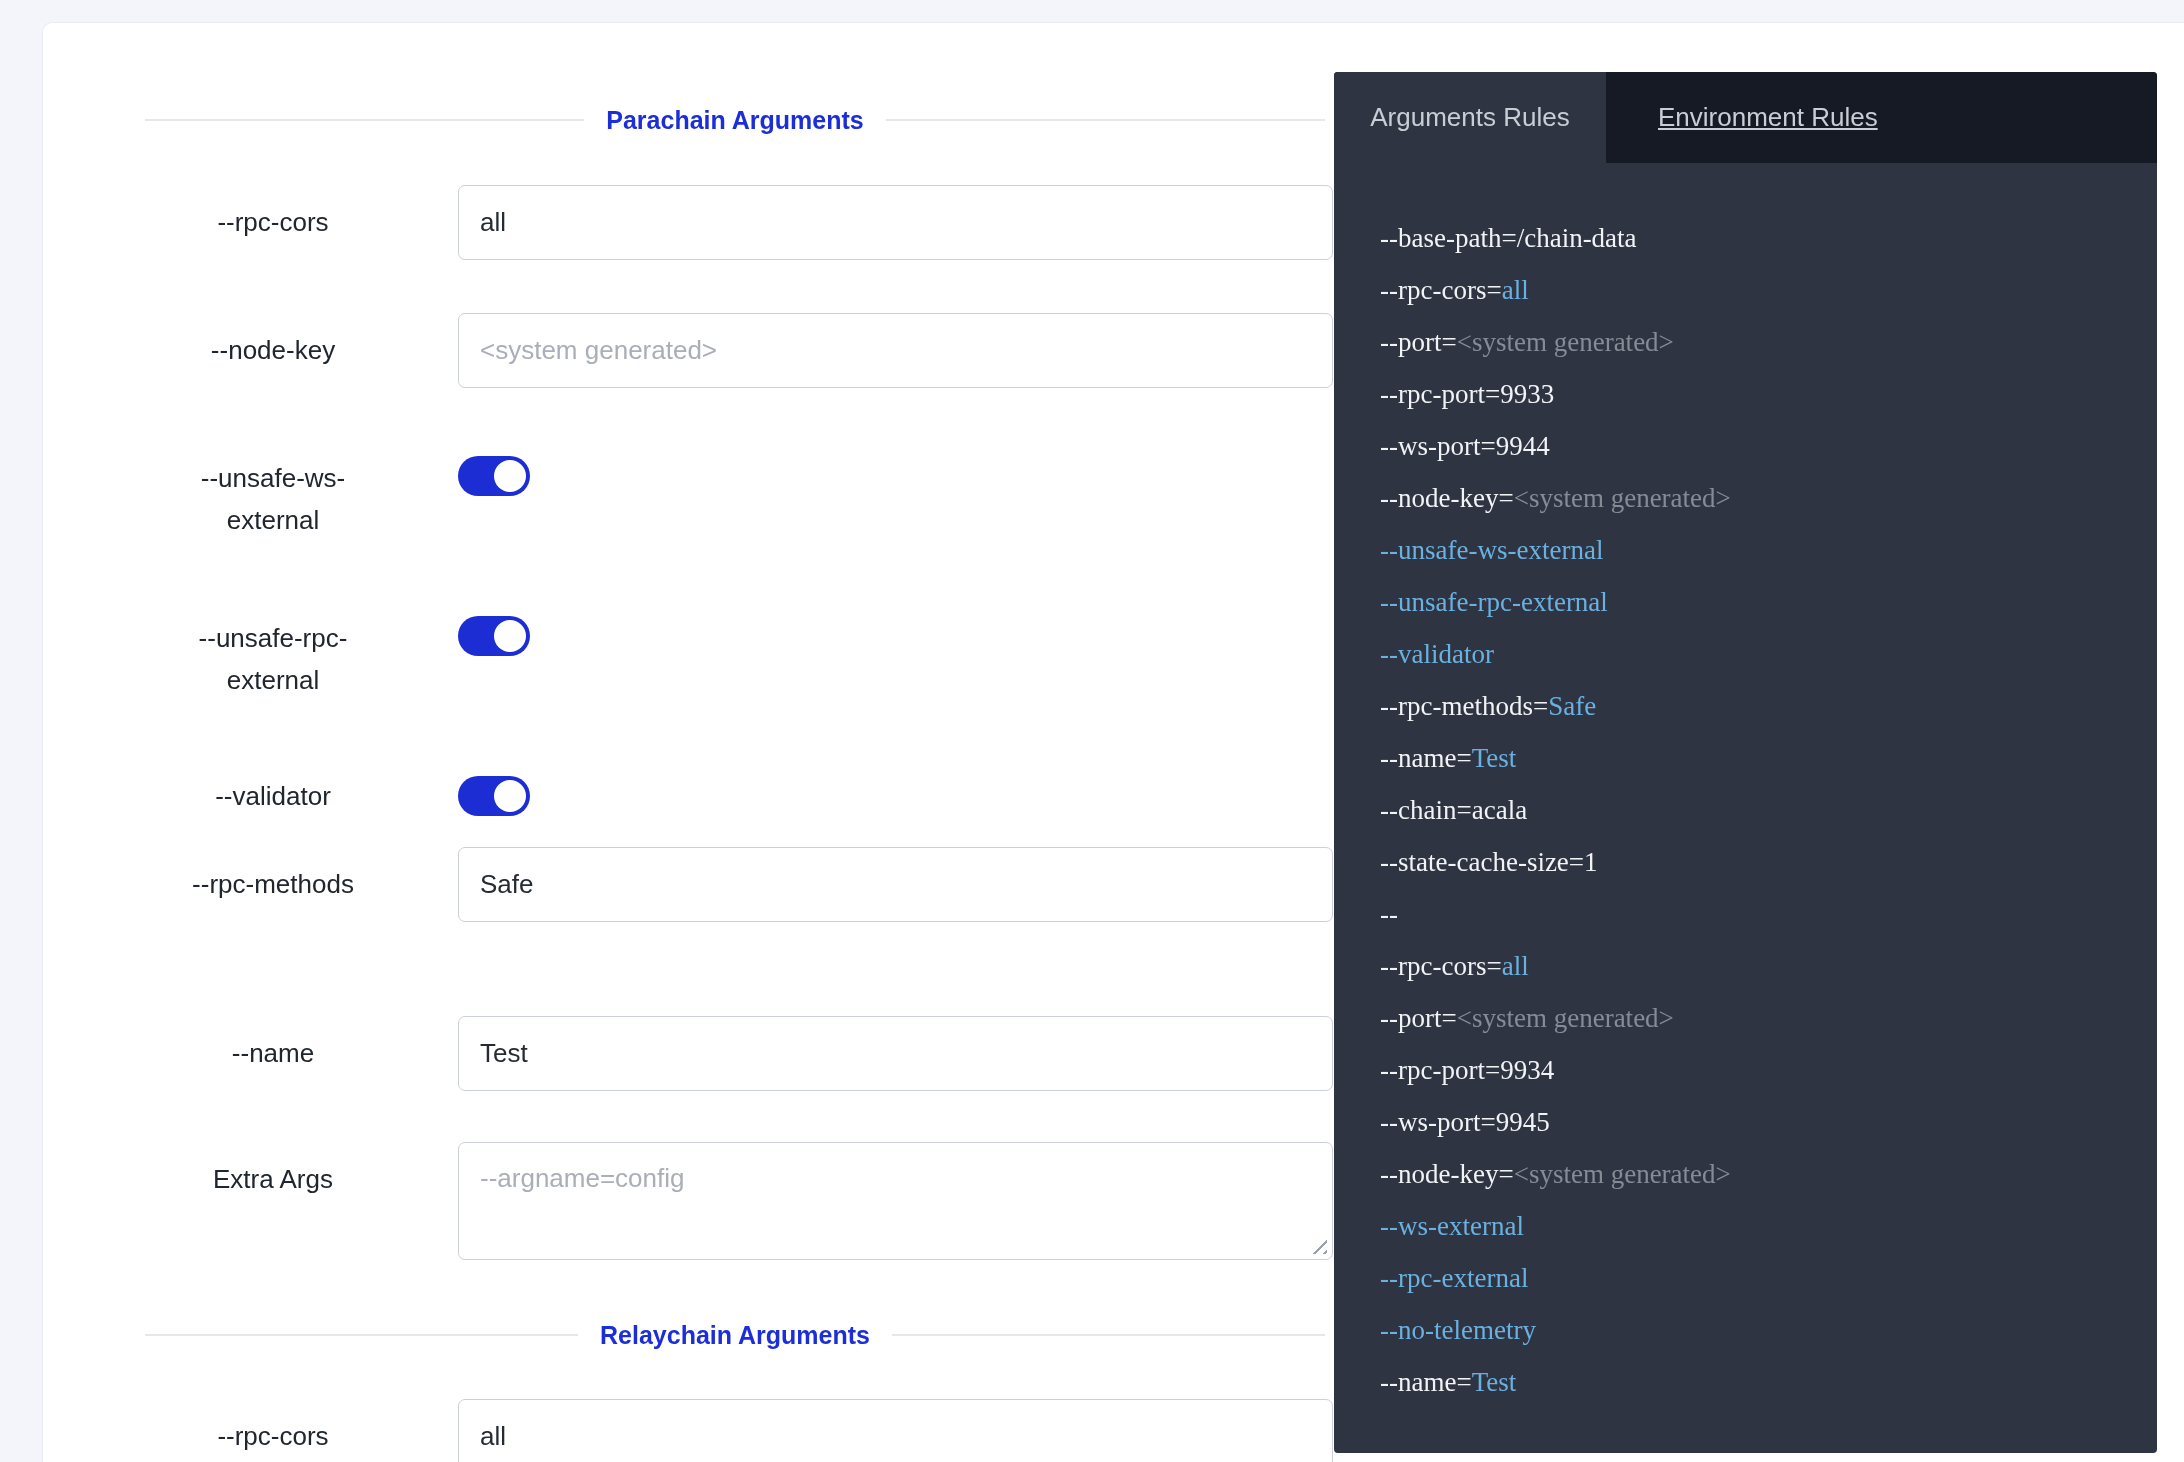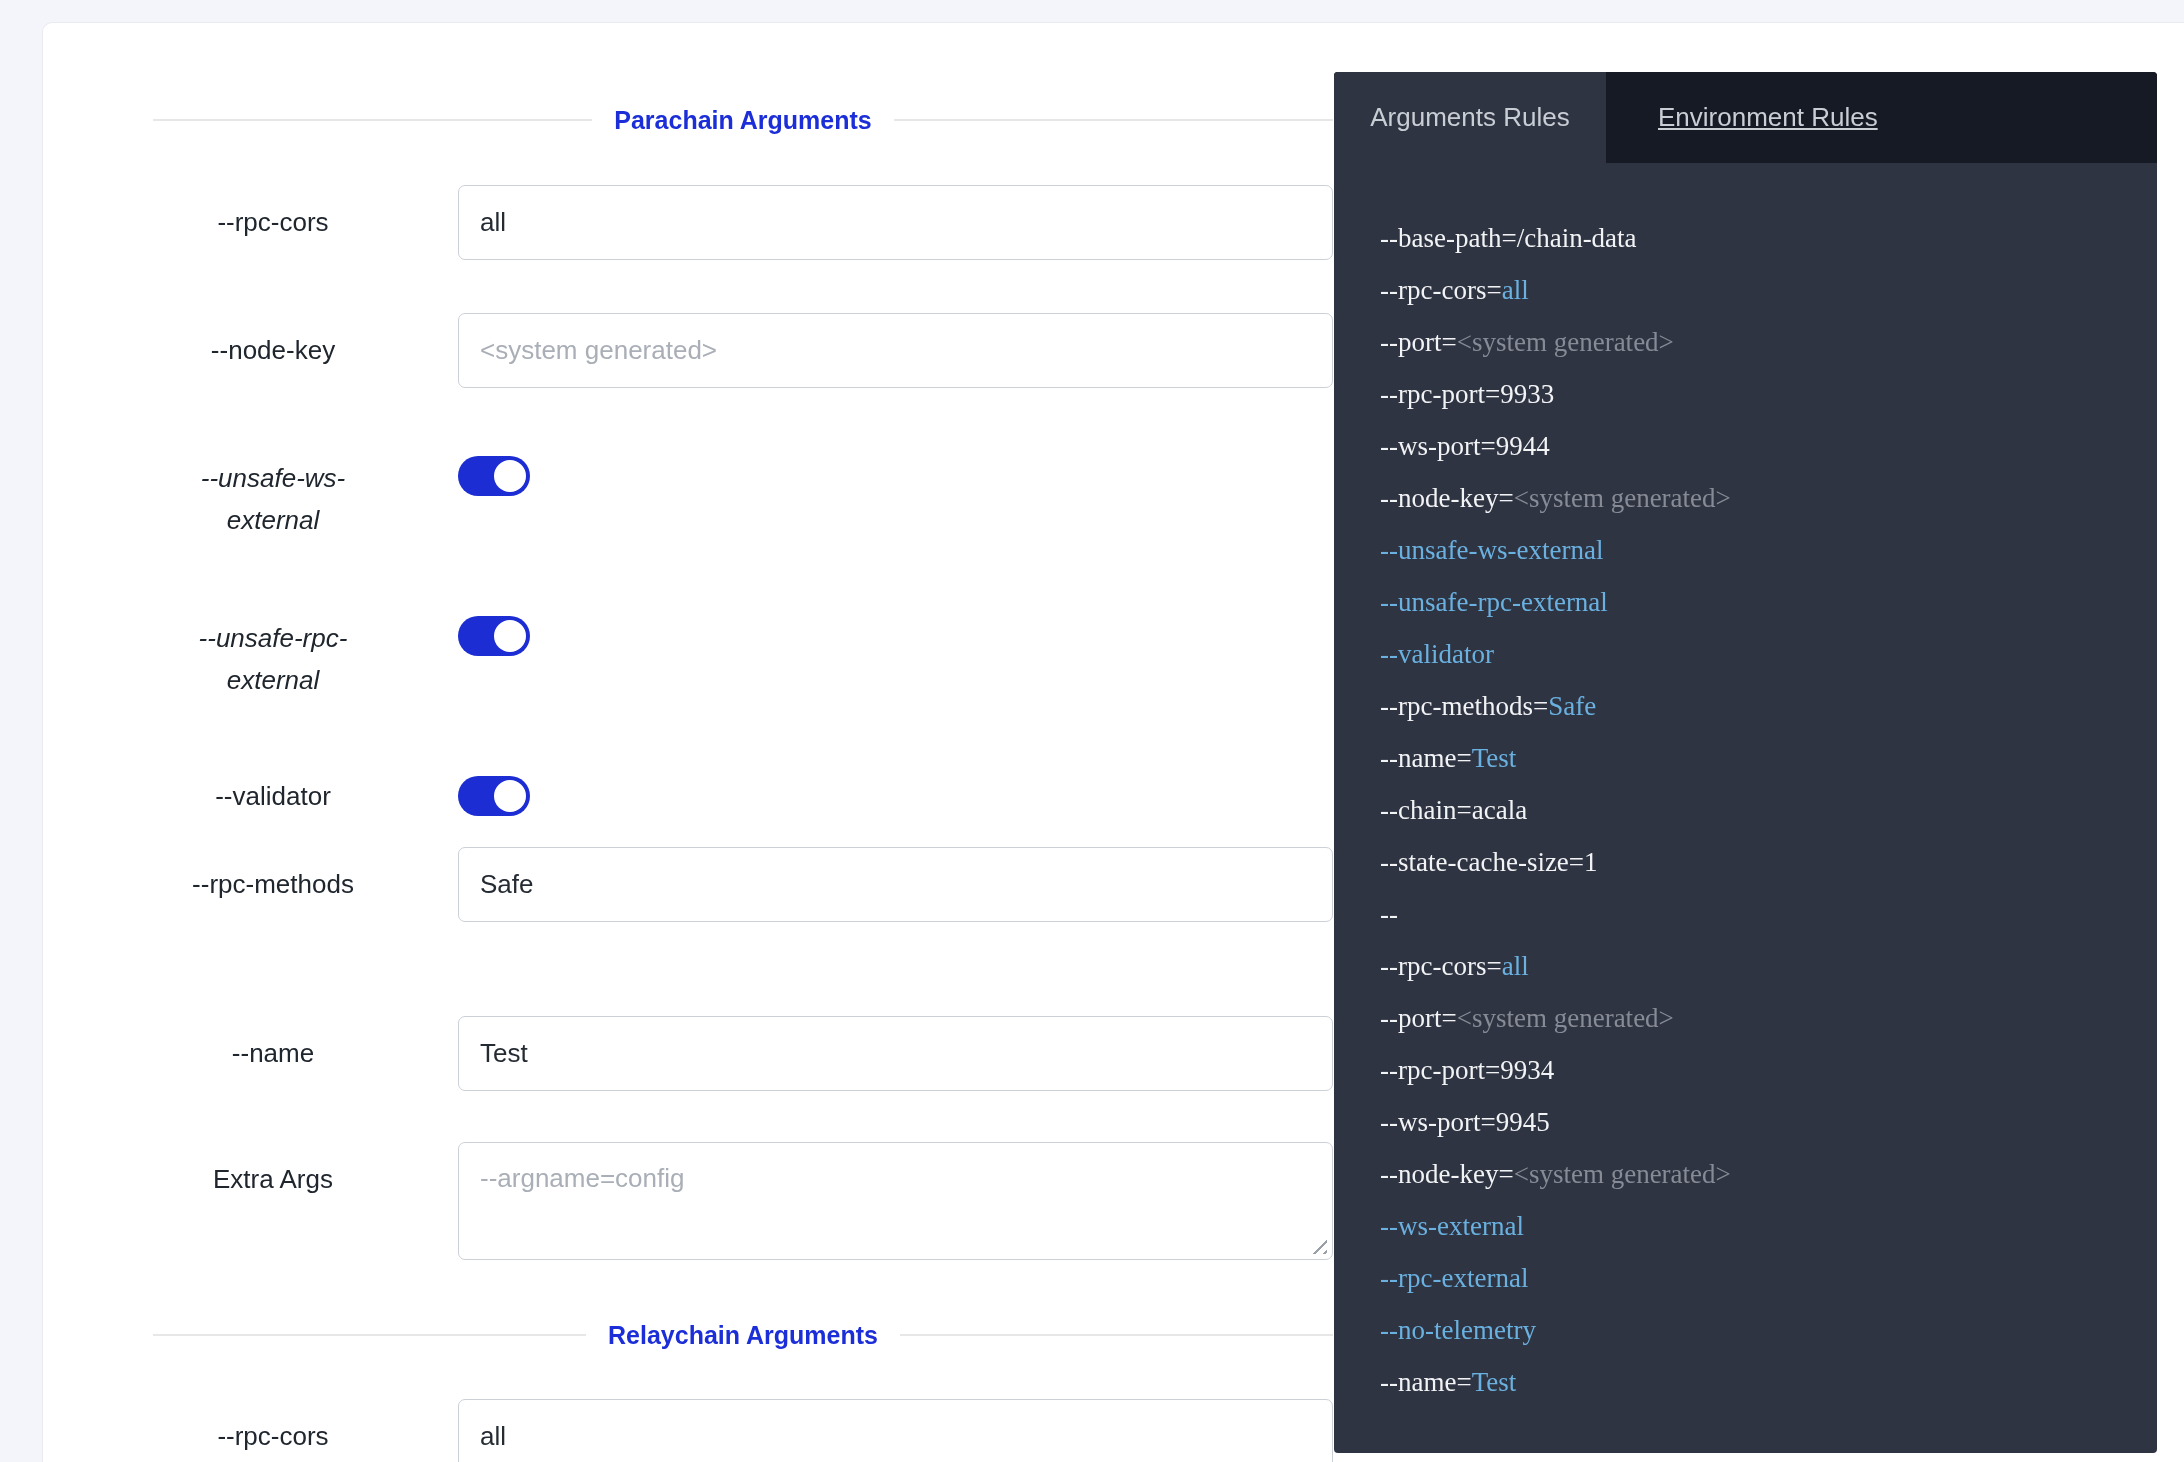--- a/index.html
+++ b/index.html
@@ -11,35 +11,35 @@
     overflow:hidden;
   }
   .card {
     position:absolute; left:42px; top:22px; right:0; bottom:0;
     background:var(--card-bg,#ffffff);
     border-left:1px solid #e9ebf0; border-top:1px solid #e9ebf0;
     border-top-left-radius:10px;
   }
   
   .divider {
-    position:absolute; left:110px; width:1180px; height:30px;
+    position:absolute; left:102px; width:1180px; height:30px;
     display:flex; align-items:center;
   }
   .divider .line { flex:1; height:2px; background:var(--divider-line,#e7e7e7); }
   .divider .divider-text {
     padding:0 22px; color:var(--accent-blue,#1b2ed8);
     font-size:25px; font-weight:700; white-space:nowrap;
   }
   .row { position:absolute; left:70px; width:1220px; display:flex; align-items:flex-start; }
   .row-label {
     width:320px; margin-right:25px; text-align:center;
     color:var(--label-color,#20262e); font-size:26px;
   }
   .il { line-height:75px; }
-  .toggle-label { line-height:42px; padding-top:1px;font-style:italic; }
+  .toggle-label { line-height:42px; padding-top:1px; }
   .single-toggle-label { line-height:40px; }
   .text-input {
     width:875px; height:75px;
     border:1px solid var(--input-border,#ccd1d8); border-radius:7px;
     background:#fff; padding:0 21px;
     font-family:"Liberation Sans", sans-serif;
     font-size:26px; color:#252b33; outline:none;
   }
   .text-input::placeholder, .textarea::placeholder { color:var(--placeholder,#a9aeb7); }
   .ta-wrap { position:relative; width:875px; }

